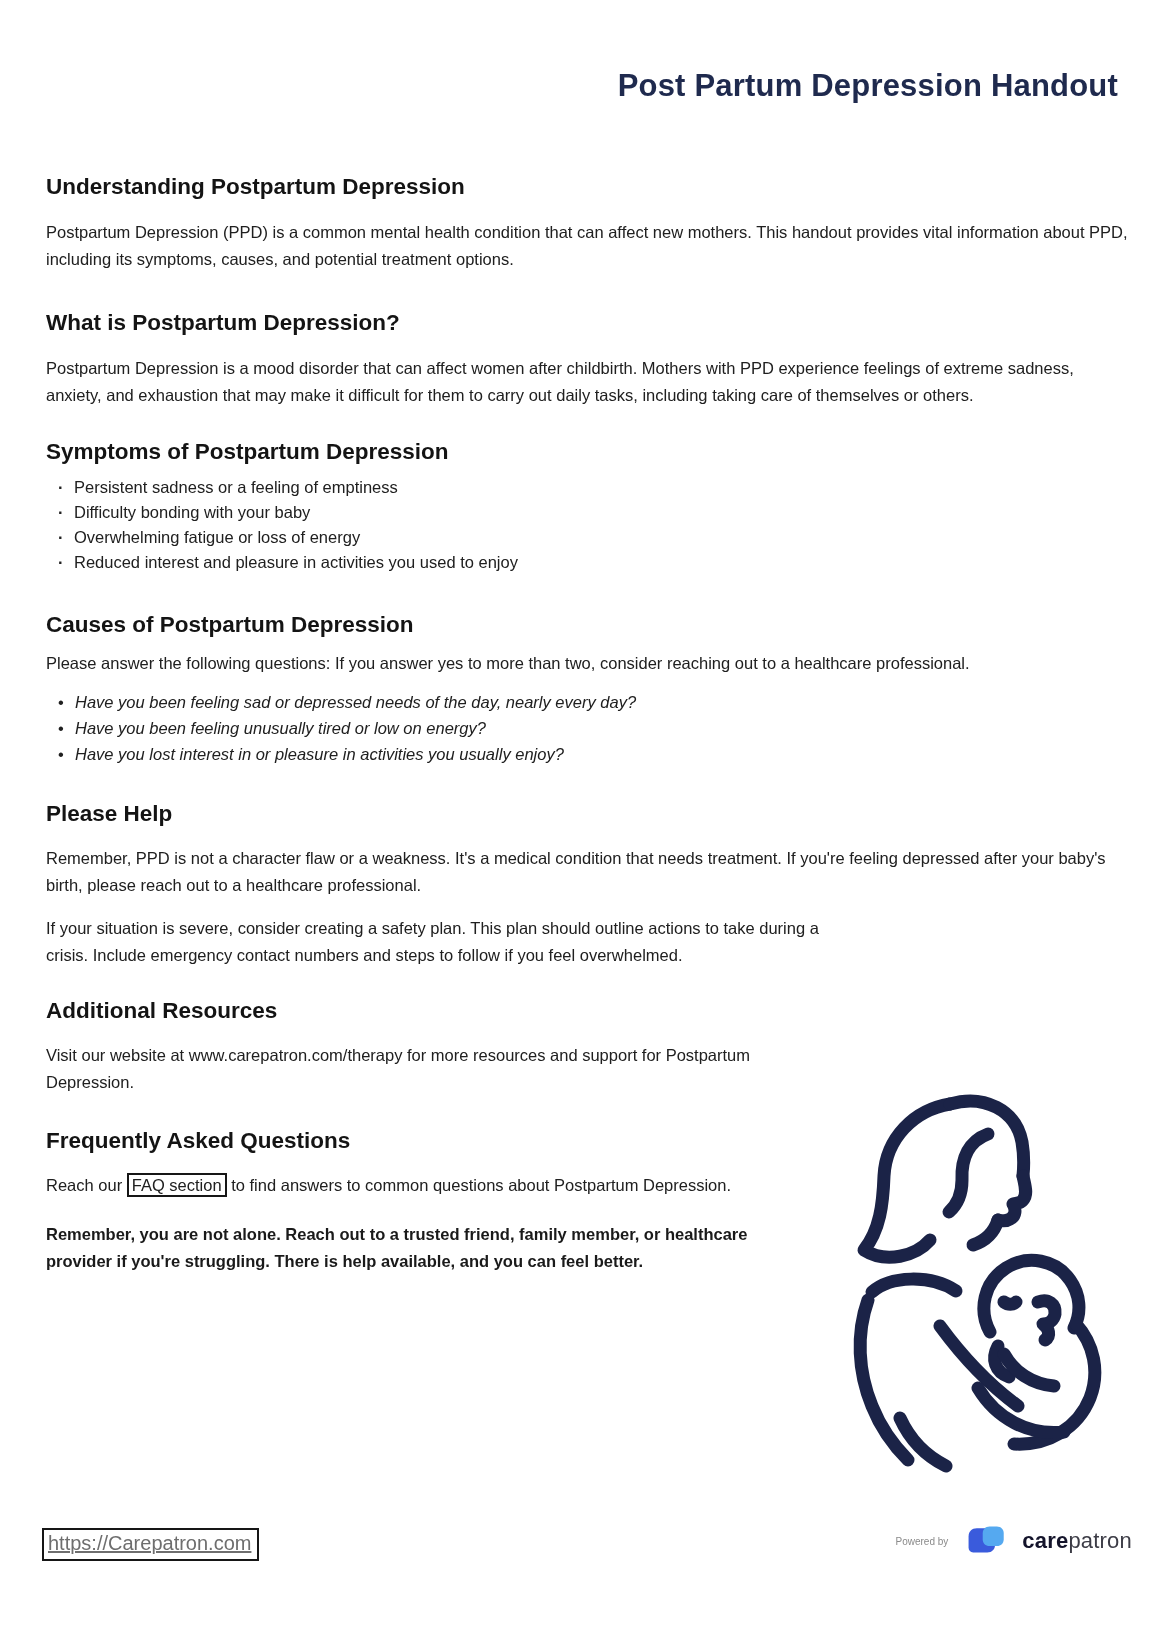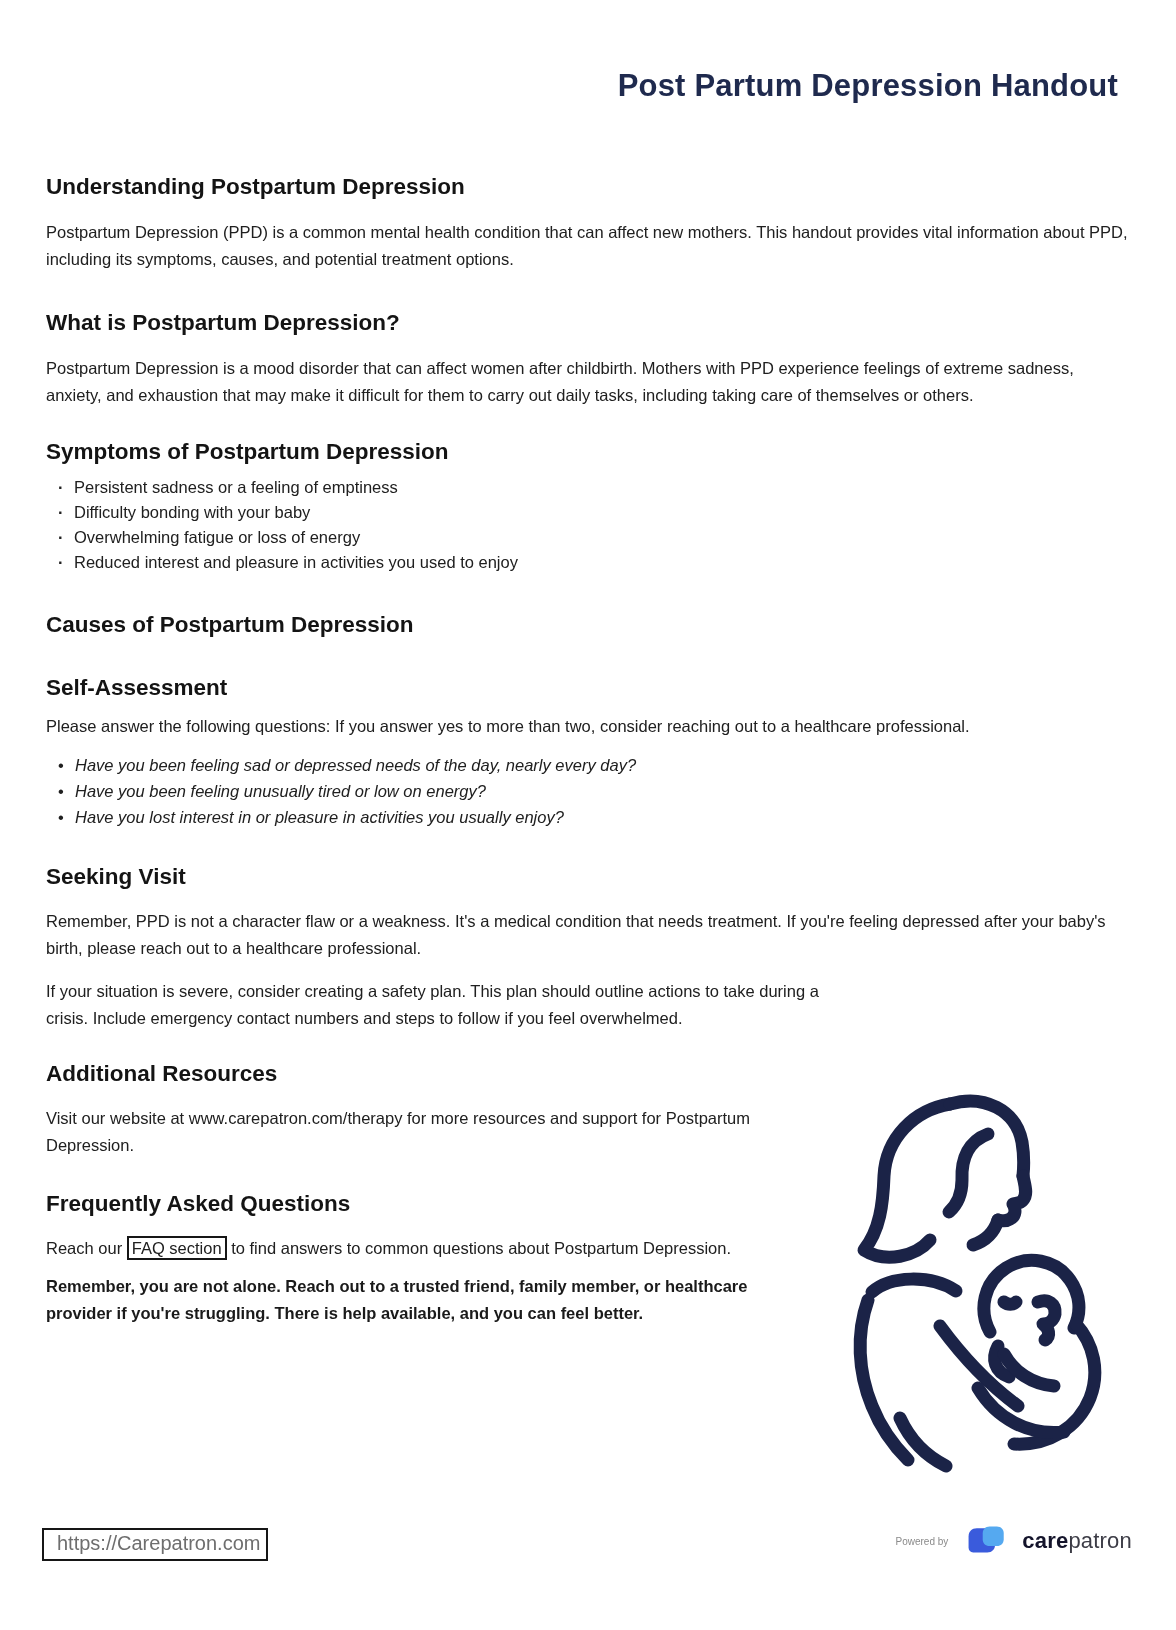--- a/index.html
+++ b/index.html
@@ -72,23 +72,24 @@
     padding:0 3px;line-height:20px;
     cursor:pointer;
   }
   .illustration{
     position:absolute;left:828px;top:1088px;width:280px;height:385px;
     color:var(--illustration-navy);
   }
   .site-link-box{
     position:absolute;left:42px;top:1528px;
     border:2px solid #161616;
-    padding:2px 6px 4px 13px;
+    padding:2px 6px 4px 4px;
     font-size:20px;
     color:var(--link-gray);
+    text-decoration:underline;
     cursor:pointer;
   }
   .powered-row{
     position:absolute;right:44px;top:1524px;
     display:flex;align-items:center;gap:16px;
   }
   .powered-label{font-size:10px;color:var(--muted-gray);}
   .brand-text{font-size:22px;letter-spacing:.2px;}
   .brand-text .b1{font-weight:bold;color:var(--brand-dark);}
   .brand-text .b2{font-weight:normal;color:var(--brand-light);}
@@ -109,40 +110,39 @@
   <h2 class="sec" style="margin-top:30px">Symptoms of Postpartum Depression</h2>
   <ul class="dots" style="margin-top:10px">
     <li>Persistent sadness or a feeling of emptiness</li>
     <li>Difficulty bonding with your baby</li>
     <li>Overwhelming fatigue or loss of energy</li>
     <li>Reduced interest and pleasure in activities you used to enjoy</li>
   </ul>
 
   <h2 class="sec" style="margin-top:37px">Causes of Postpartum Depression</h2>
 
-  <h2 class="sec" style="margin-top:37px">Self-Assessment</h2>
   <p class="body" style="margin-top:12px">Please answer the following questions: If you answer yes to more than two, consider reaching out to a healthcare professional.</p>
   <ul class="qa" style="margin-top:12px">
     <li>Have you been feeling sad or depressed needs of the day, nearly every day?</li>
     <li>Have you been feeling unusually tired or low on energy?</li>
     <li>Have you lost interest in or pleasure in activities you usually enjoy?</li>
   </ul>
 
-  <h2 class="sec" style="margin-top:34px">Seeking Visit</h2>
+  <h2 class="sec" style="margin-top:34px">Please Help</h2>
   <p class="body" style="margin-top:18px">Remember, PPD is not a character flaw or a weakness. It's a medical condition that needs treatment. If you're feeling depressed after your baby's birth, please reach out to a healthcare professional.</p>
 
   <p class="body narrow" style="margin-top:16px">If your situation is severe, consider creating a safety plan. This plan should outline actions to take during a crisis. Include emergency contact numbers and steps to follow if you feel overwhelmed.</p>
 
   <h2 class="sec" style="margin-top:29px">Additional Resources</h2>
   <p class="body narrow" style="margin-top:18px">Visit our website at www.carepatron.com/therapy for more resources and support for Postpartum Depression.</p>
 
   <h2 class="sec" style="margin-top:32px">Frequently Asked Questions</h2>
   <p class="body narrow" style="margin-top:18px"><span>Reach our </span><span class="faq-box"><span>FAQ section</span></span><span> to find answers to common questions about Postpartum Depression.</span></p>
 
-  <p class="body bold" style="margin-top:11px">Remember, you are not alone. Reach out to a trusted friend, family member, or healthcare provider if you're struggling. There is help available, and you can feel better.</p>
+  <p class="body bold" style="margin-top:22px">Remember, you are not alone. Reach out to a trusted friend, family member, or healthcare provider if you're struggling. There is help available, and you can feel better.</p>
 
 </div>
 
 <div class="illustration">
   <svg width="280" height="385" viewBox="0 0 280 385" fill="none" stroke="currentColor" stroke-width="13" stroke-linecap="round" stroke-linejoin="round">
 
     <path d="M122,16 C86,22 58,50 56,88 C55,116 52,142 36,162 C58,176 88,168 102,152"></path>
 
     <path d="M122,16 C156,6 188,22 194,54 C196,66 196,78 195,88"></path>
 

